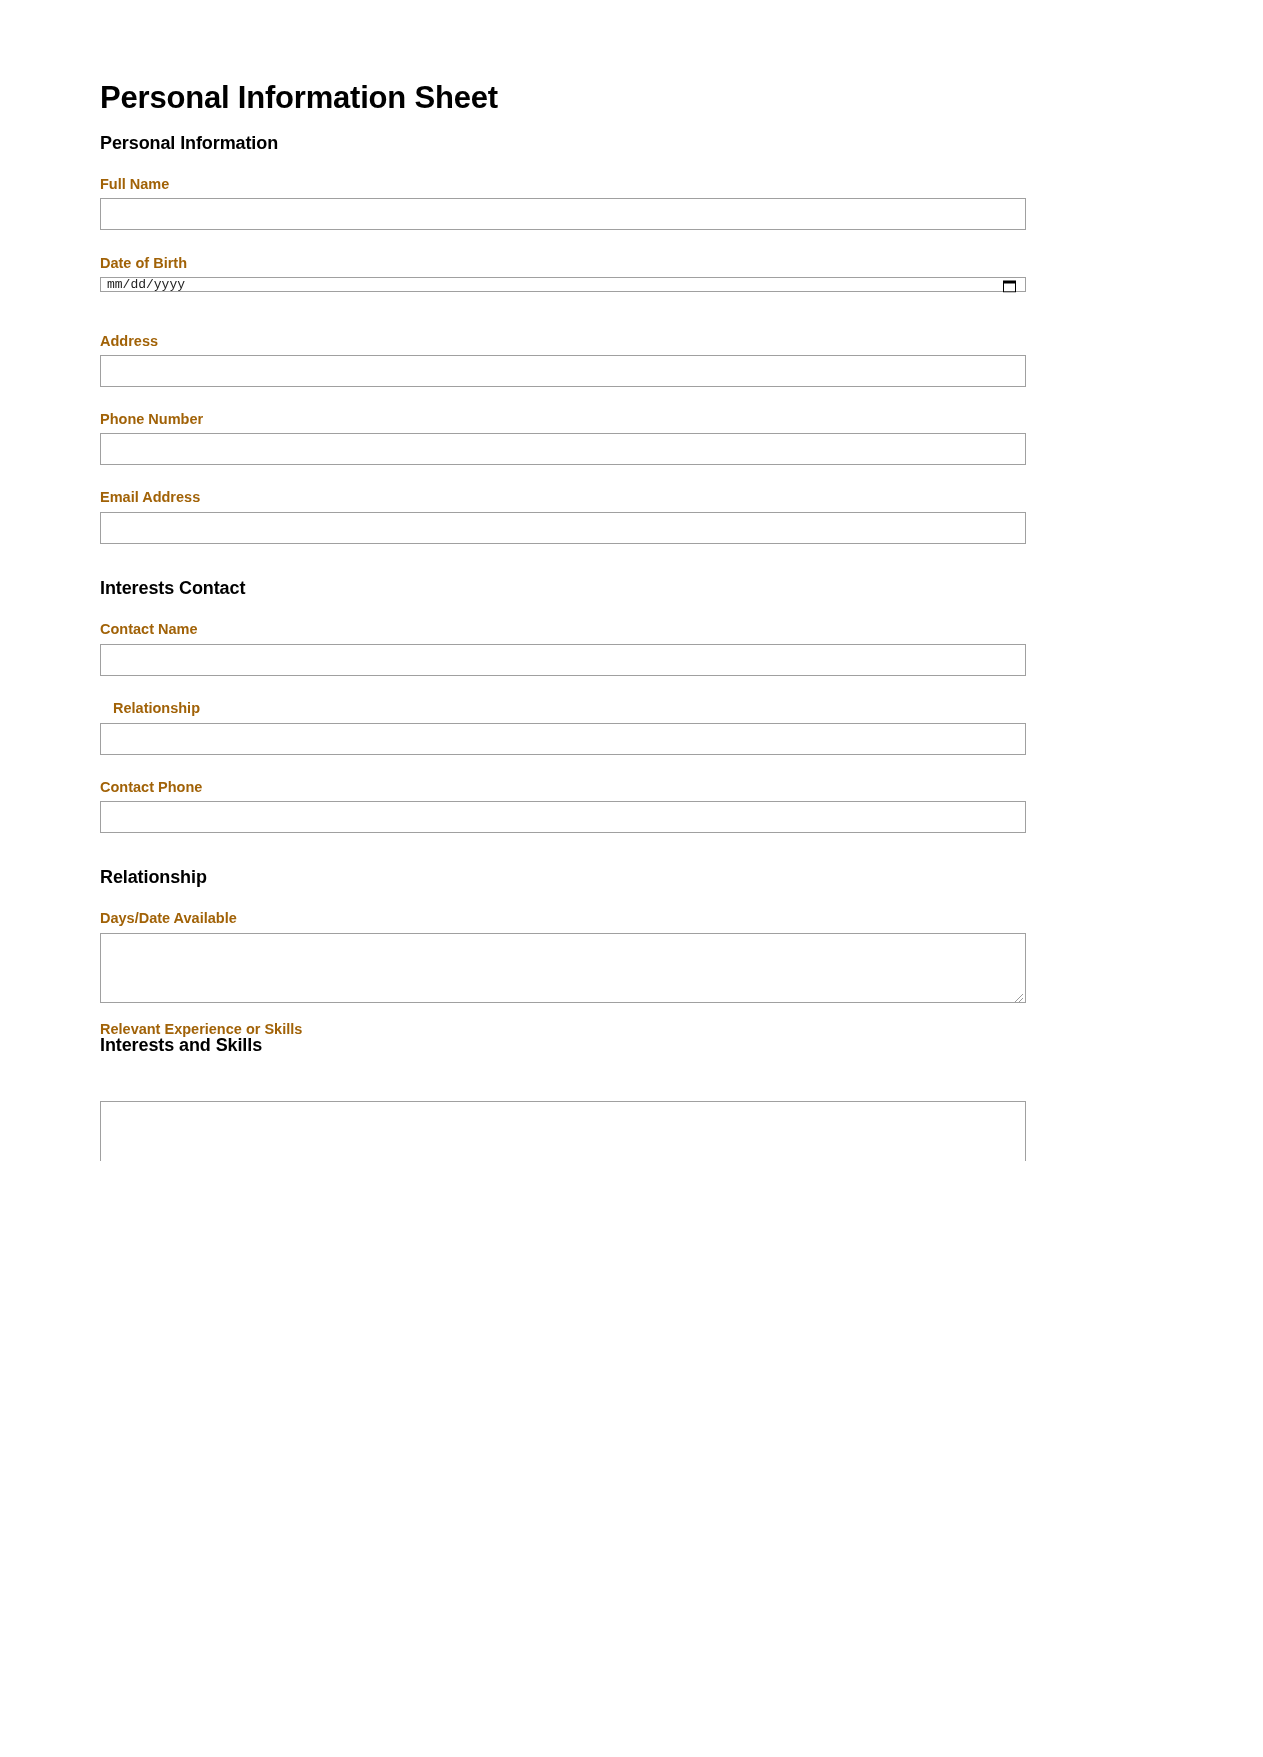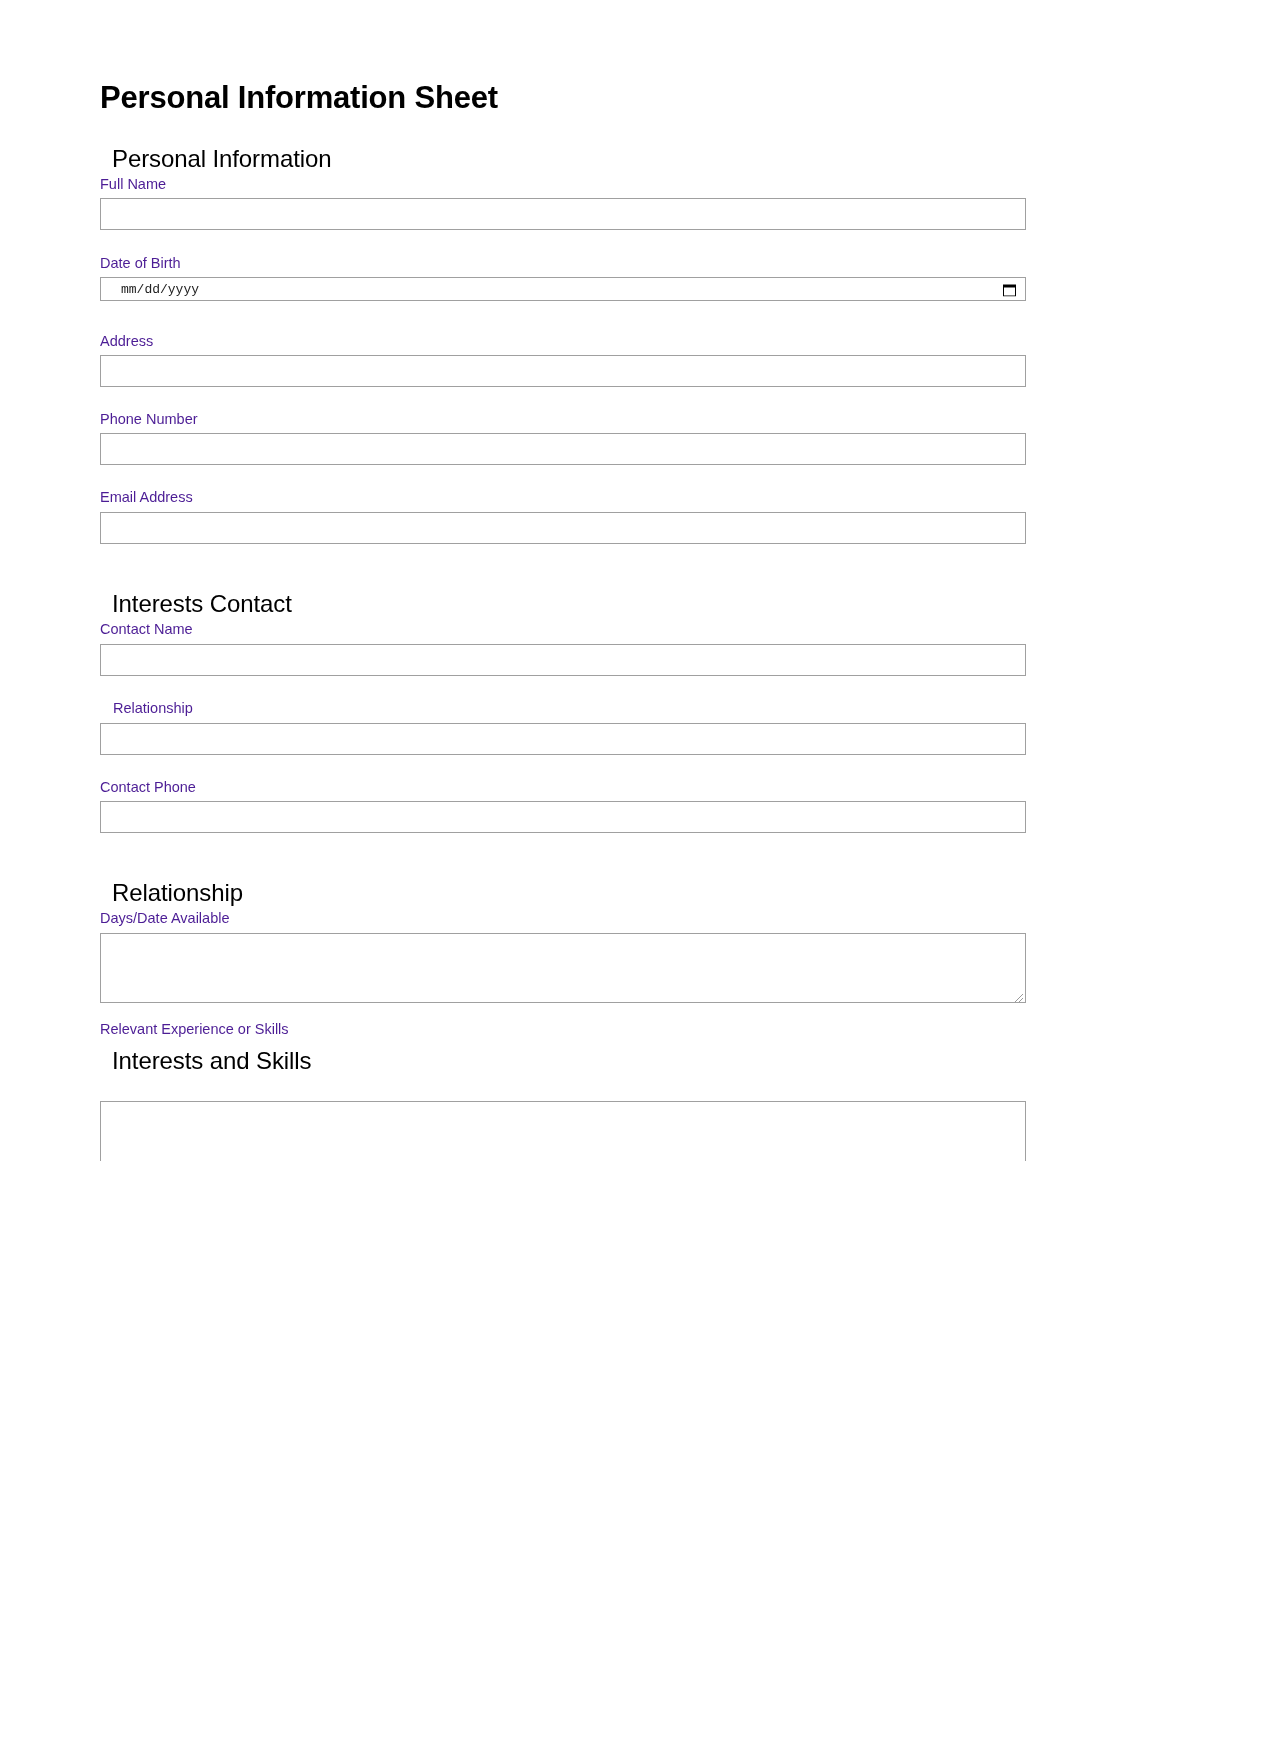--- a/index.html
+++ b/index.html
@@ -29,33 +29,33 @@
     letter-spacing: -0.2px;
     margin: 0;
     padding: 0;
     position: absolute;
     top: 81px;
     left: 0;
     line-height: 1.1;
   }
 
   .section-heading {
-    font-size: 24px;
-    font-weight: normal;
-    margin: 12px;
+    font-size: 18px;
+    font-weight: bold;
+    margin: 0;
     padding: 0;
     line-height: 1.1;
     letter-spacing: -0.1px;
   }
 
   .field-label {
     font-size: 14.5px;
-    font-weight: normal;
+    font-weight: bold;
     line-height: 1.2;
-    color: #4c1d95;
+    color: #a16207;
   }
 
   .text-input {
     display: block;
     box-sizing: border-box;
     width: 926px;
     height: 32px;
     border: 1px solid #a0a0a0;
     background: #ffffff;
     font-family: "Liberation Sans", sans-serif;
@@ -63,27 +63,27 @@
     padding: 2px 6px;
     color: #000;
     outline: none;
     border-radius: 0;
   }
 
   .date-input {
     display: block;
     box-sizing: border-box;
     width: 926px;
-    height: 24px;
+    height: 15px;
     border: 1px solid #a0a0a0;
     background: #ffffff;
     position: relative;
     display: flex;
     align-items: center;
-    padding: 0 20px;
+    padding: 0 6px;
   }
   .date-placeholder {
     font-family: "Liberation Mono", monospace;
     font-size: 13px;
     color: #222;
     letter-spacing: 0px;
     white-space: pre;
   }
   .date-picker-icon {
     position: absolute;

